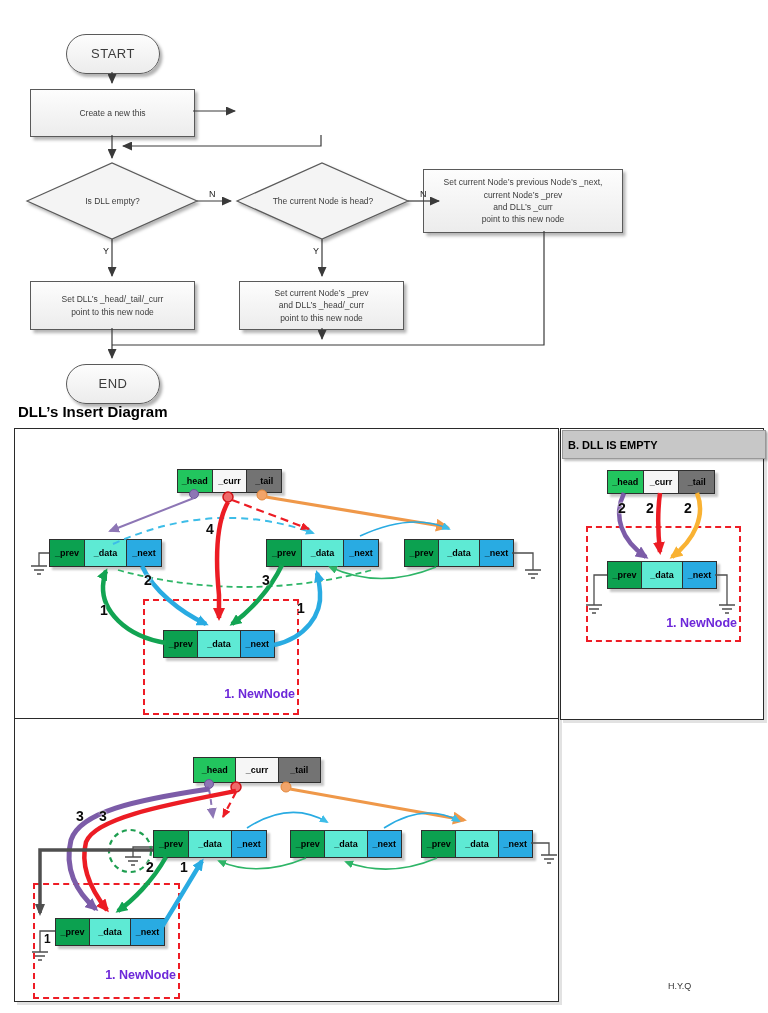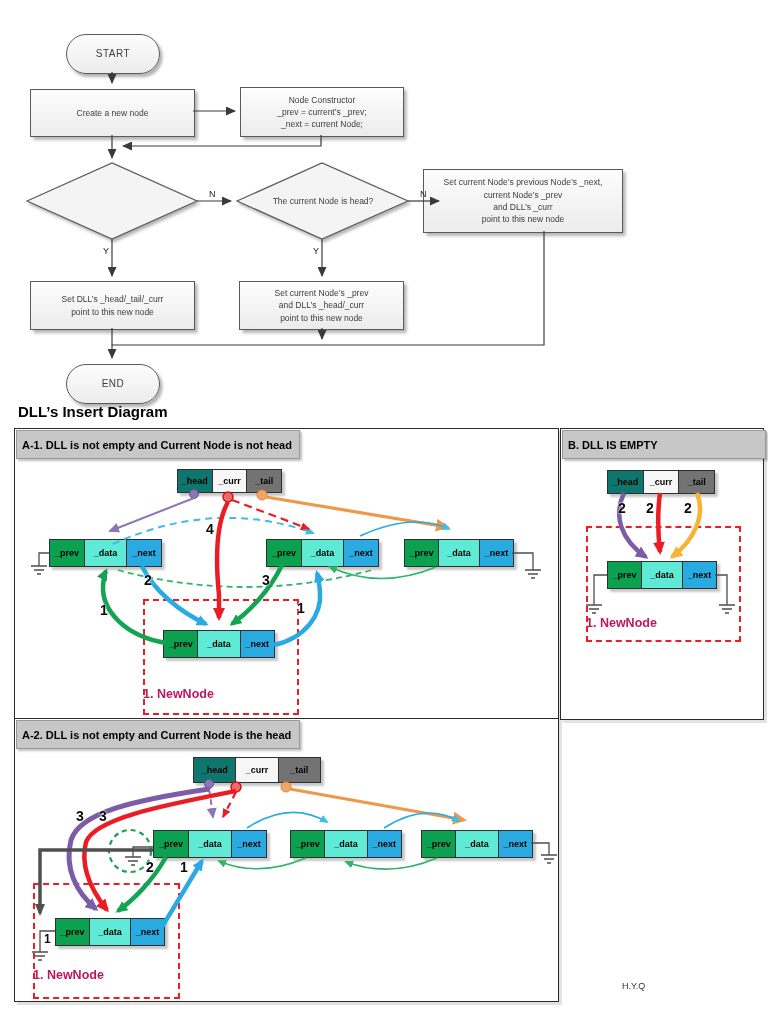--- a/index.html
+++ b/index.html
@@ -3,70 +3,66 @@
 <meta charset="utf-8">
 <style>
   html,body{margin:0;padding:0;background:#fff}
   #page{position:relative;width:768px;height:1013px;background:#fff;overflow:hidden;
         font-family:"Liberation Sans",sans-serif}
   .title{position:absolute;font:bold 14.5px "Liberation Sans",sans-serif;color:#000;z-index:4}
   .fbox{position:absolute;background:linear-gradient(#fdfdfd,#ececec);border:1.2px solid #5a5a5a;
         box-shadow:2.5px 3px 3px rgba(0,0,0,.30);display:flex;flex-direction:column;align-items:center;
         justify-content:center;font:8.5px/1.45 "Liberation Sans",sans-serif;color:#3c3c3c;
         text-align:center;z-index:2}
-  .stadium{border-radius:20px;font-size:10px;letter-spacing:.5px}
+  .stadium{border-radius:20px;font-size:13px;letter-spacing:.5px}
   .dtext{position:absolute;display:flex;align-items:center;justify-content:center;
          font:8.5px "Liberation Sans",sans-serif;color:#3c3c3c;text-align:center;z-index:4}
   .nylabel{position:absolute;font:9px "Liberation Sans",sans-serif;color:#222;z-index:4}
   .panel{position:absolute;border:1.6px solid #2a2a2a;background:#fff;box-shadow:3px 3px 0 #e2e2e2;z-index:0}
   .hdr{position:absolute;background:#c7c7c7;border:1px solid #999;display:flex;align-items:center;
        padding-left:5px;font:bold 11px "Liberation Sans",sans-serif;color:#000;z-index:1;
        box-shadow:2px 2px 2px rgba(0,0,0,.25)}
   .strip{position:absolute;display:flex;border:1.2px solid #2f2f2f;background:#fff;
          box-shadow:2.5px 2.5px 2px rgba(0,0,0,.22);z-index:2}
   .cell{display:flex;align-items:center;justify-content:center;
         font:bold 9px "Liberation Sans",sans-serif;color:#000;border-right:1.2px solid #2f2f2f;
         flex:1 1 31%;min-width:0}
   .cell.wide{flex:1 1 38%}
   .cell:last-child{border-right:none}
   .c-prev{background:#0ca150}
   .c-data{background:#5eead4}
   .c-next{background:#29abe2}
-  .c-head{background:#0f766e}
+  .c-head{background:#22c55e}
   .c-curr{background:#f6f6f6}
   .c-tail{background:#737373}
   .nnrect{position:absolute;border:2.5px dashed #ee1c25;z-index:1}
-  .nnlabel{position:absolute;font:bold 12.5px "Liberation Sans",sans-serif;color:#be185d;
-           text-align:left;z-index:4}
+  .nnlabel{position:absolute;font:bold 12.5px "Liberation Sans",sans-serif;color:#6d28d9;
+           text-align:right;z-index:4}
   .num{position:absolute;font:bold 14px "Liberation Sans",sans-serif;color:#0b0b0b;z-index:4;
        text-shadow:0 0 2px #fff,0 0 2px #fff}
   .num.sm{font-size:12px}
   .credit{position:absolute;font:9px "Liberation Sans",sans-serif;color:#333;z-index:4}
   svg.overlay{position:absolute;left:0;top:0;z-index:3;pointer-events:none}
 </style>
 </head>
 <body>
 
 <div id="page">
 
 
   <div class="fbox stadium" style="left:66px;top:34px;width:92px;height:38px">
     <div>START</div>
   </div>
 
   <div class="fbox" style="left:30px;top:89px;width:163px;height:46px">
-    <div>Create a new node</div>
-  </div>
-
-  <div class="fbox" style="left:240px;top:87px;width:162px;height:48px">
-    <div>Node Constructor</div>
-    <div>_prev  = current’s _prev;</div>
-    <div>_next = current Node;</div>
-  </div>
-
+    <div>Create a new this</div>
+  </div>
+
+
+  <div class="dtext" style="left:40px;top:181px;width:145px;height:40px">Is DLL empty?</div>
   <div class="dtext" style="left:247px;top:181px;width:152px;height:40px">The current Node is head?</div>
 
   <div class="nylabel" style="left:209px;top:189px">N</div>
   <div class="nylabel" style="left:420px;top:189px">N</div>
   <div class="nylabel" style="left:103px;top:246px">Y</div>
   <div class="nylabel" style="left:313px;top:246px">Y</div>
 
   <div class="fbox" style="left:423px;top:169px;width:198px;height:62px">
     <div>Set current Node’s previous Node’s _next,</div>
     <div>current Node’s _prev</div>
@@ -88,23 +84,21 @@
   <div class="fbox stadium" style="left:66px;top:364px;width:92px;height:38px">
     <div>END</div>
   </div>
 
   <div class="title" style="left:18px;top:403px;font-size:15px">DLL’s Insert Diagram</div>
 
   <div class="panel" style="left:14px;top:428px;width:543px;height:290px"></div>
   <div class="panel" style="left:560px;top:428px;width:202px;height:290px"></div>
   <div class="panel" style="left:14px;top:718px;width:543px;height:282px"></div>
 
-  <div class="hdr" style="left:16px;top:430px;width:277px;height:27px">A-1. DLL is not empty and Current Node is not head</div>
   <div class="hdr" style="left:562px;top:430px;width:197px;height:27px">B. DLL IS EMPTY</div>
-  <div class="hdr" style="left:16px;top:720px;width:277px;height:27px">A-2. DLL is not empty and Current Node is the head</div>
 
   <div class="strip" style="left:177px;top:469px;width:103px;height:22px">
     <div class="cell c-head">_head</div>
     <div class="cell c-curr">_curr</div>
     <div class="cell c-tail">_tail</div>
   </div>
 
   <div class="strip" style="left:49px;top:539px;width:111px;height:26px">
     <div class="cell c-prev">_prev</div>
     <div class="cell c-data wide">_data</div>
@@ -180,21 +174,21 @@
     <div class="cell c-next">_next</div>
   </div>
   <div class="nnlabel" style="left:33px;top:968px;width:143px">1.  NewNode</div>
 
   <div class="num" style="left:76px;top:808px">3</div>
   <div class="num" style="left:99px;top:808px">3</div>
   <div class="num" style="left:146px;top:859px">2</div>
   <div class="num" style="left:180px;top:859px">1</div>
   <div class="num sm" style="left:44px;top:932px">1</div>
 
-  <div class="credit" style="left:622px;top:981px">H.Y.Q</div>
+  <div class="credit" style="left:668px;top:981px">H.Y.Q</div>
 
   <svg class="overlay" width="768" height="1013" viewBox="0 0 768 1013">
     <defs>
       <marker id="m-bk" markerUnits="userSpaceOnUse" markerWidth="11" markerHeight="9" refX="9" refY="4.5" orient="auto">
           <path d="M0,0 L10,4.5 L0,9 z" fill="#3a3a3a"></path>
         </marker>
       <marker id="m-rd" markerUnits="userSpaceOnUse" markerWidth="15" markerHeight="12" refX="10" refY="6" orient="auto">
           <path d="M0,0 L13,6 L0,12 z" fill="#ec1c24"></path>
         </marker>
       <marker id="m-rs" markerUnits="userSpaceOnUse" markerWidth="10" markerHeight="8" refX="8" refY="4" orient="auto">

